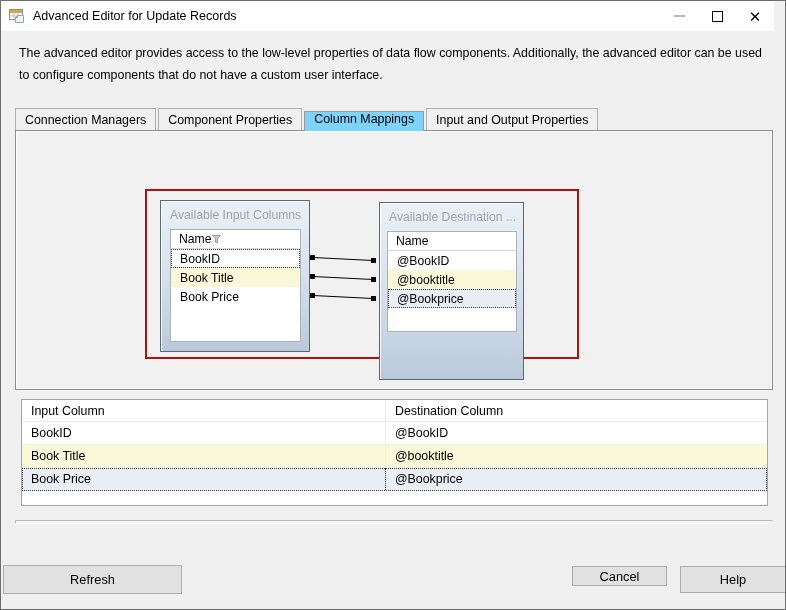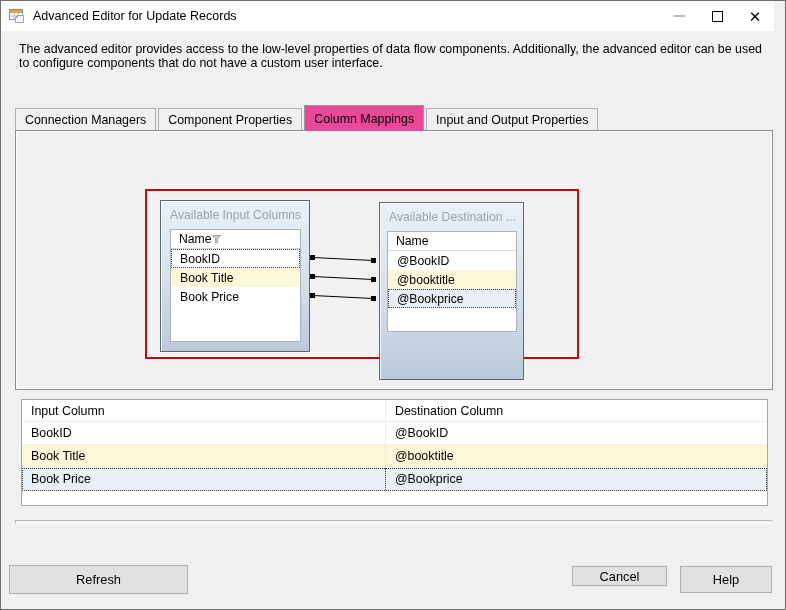--- a/index.html
+++ b/index.html
@@ -26,42 +26,42 @@
   .titlebar .title { margin-left:7px; font-size:12.5px; color:#000; }
   .win-controls { margin-left:auto; display:flex; height:100%; }
   .win-btn { width:38px; height:100%; display:flex; align-items:center; justify-content:center; }
   .min-glyph { width:11px; height:2px; background:#b9b9b9; }
   .max-glyph { width:11px; height:11px; border:1.4px solid #000; }
   .close-glyph { font-size:15px; color:#000; line-height:1; }
 
   
   .description {
     position:absolute; left:18px; top:41px; width:748px;
-    font-size:12.4px; line-height:14px; color:#000;
+    font-size:12.4px; line-height:22px; color:#000;
   }
 
   
   .tabs {
     position:absolute; left:14px; top:106px; height:23px;
     display:flex; align-items:flex-end;
   }
   .tab {
     position:relative;
     border:1px solid #aeaeae; border-bottom:none;
     background:#f0f0f0;
     padding:4px 9px 3px 9px;
     font-size:12.4px;
     margin-right:2px;
     cursor:default;
     z-index:1;
   }
   .tab.active {
-    background:#ec4899;
+    background:#7dd3fc;
     border-color:#9a9a9a;
-    padding-top:6px; padding-bottom:5px;
+    padding-top:0; padding-bottom:5px;
     margin-bottom:-1px;
     z-index:3;
   }
 
   
   .panel {
     position:absolute; left:14px; top:129px; width:758px; height:260px;
     background:#f1f1f1;
     border:1px solid #8e8e8e;
     box-shadow: inset 1px 1px 0 #ffffff, inset -1px -1px 0 #fbfbfb;
@@ -131,24 +131,24 @@
 
   
   .btn {
     position:absolute;
     background:#e1e1e1; border:1px solid #adadad;
     font-family:"Liberation Sans", sans-serif;
     font-size:12.8px; color:#000;
     display:flex; align-items:center; justify-content:center;
     cursor:default;
   }
-  .btn.refresh { left:8px;  top:564px; width:179px; height:29px; }
+  .btn.refresh { left:2px;  top:564px; width:179px; height:29px; }
   .btn.ok      { left:461px; top:563px; width:98px;  height:30px; border:2px solid #0078d7; }
   .btn.cancel  { left:571px; top:565px; width:95px;  height:20px; }
-  .btn.help    { left:679px; top:565px; width:92px;  height:27px; }
+  .btn.help    { left:679px; top:565px; width:106px;  height:27px; }
 </style>
 </head>
 <body>
 
 <div class="dialog">
 
   <div class="titlebar">
     <svg class="app-icon" viewBox="0 0 17 16">
       <rect x="0.5" y="1.5" width="13" height="10" fill="#ffffff" stroke="#8095aa"></rect>
       <rect x="1" y="2" width="12" height="3" fill="#e2a33c"></rect>

